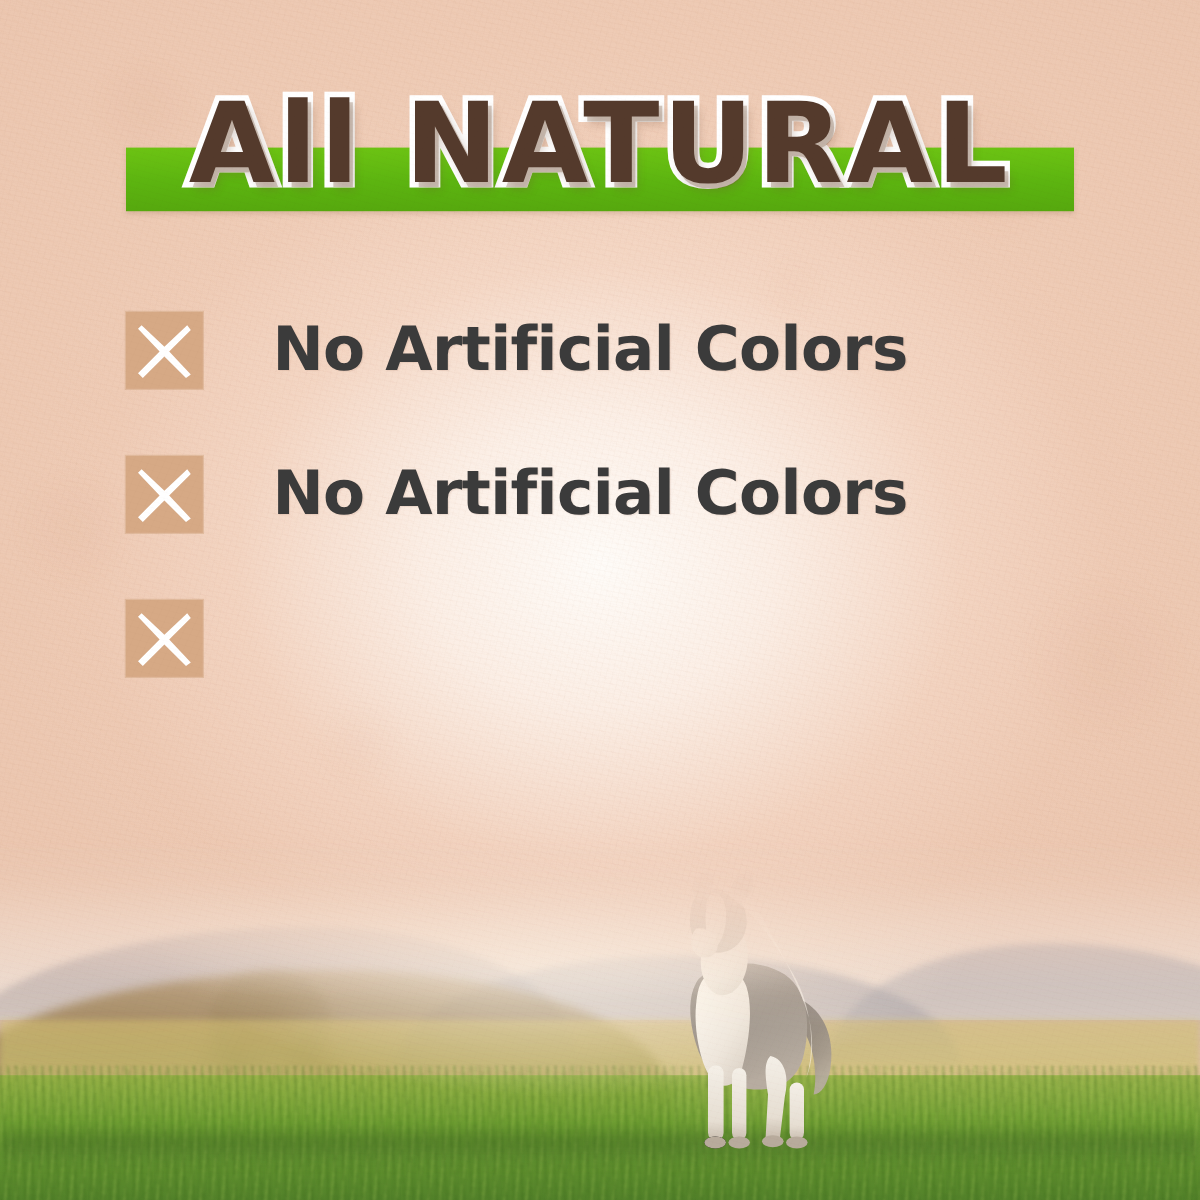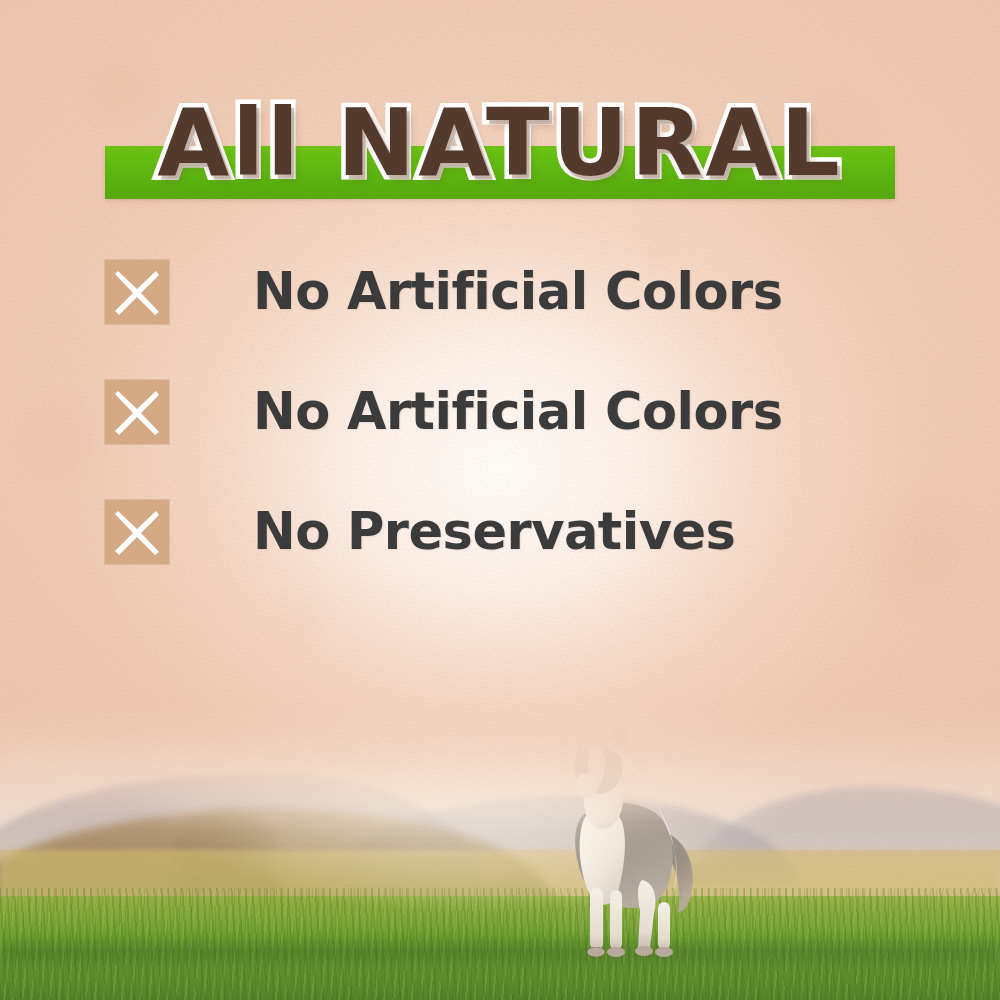--- a/index.html
+++ b/index.html
@@ -62,21 +62,21 @@
       radial-gradient(circle 60px at 30% 62%, rgba(198,154,126,0.07), rgba(0,0,0,0) 70%),
       radial-gradient(circle 110px at 92% 55%,rgba(198,154,126,0.10), rgba(0,0,0,0) 70%),
       radial-gradient(circle 80px at 6% 44%,  rgba(198,154,126,0.09), rgba(0,0,0,0) 70%),
       radial-gradient(circle 50px at 66% 24%, rgba(198,154,126,0.06), rgba(0,0,0,0) 70%);
   }
 
   
   .banner-wrap {
     position: absolute;
     left: 0;
-    top: 87px;
+    top: 64px;
     width: 1000px;
     height: 130px;
     text-decoration: underline;
   }
   .green-bar {
     position: absolute;
     left: 105px;
     top: 59px;
     width: 790px;
     height: 53px;
@@ -108,21 +108,20 @@
     position: absolute;
     left: 105px;
     top: 258px;
     width: 830px;
   }
   .feature-row {
     display: flex;
     align-items: center;
     height: 68px;
     margin-bottom: 52px;
-    gap: 26px;
   }
   .xbox {
     position: relative;
     flex: 0 0 auto;
     width: 64px;
     height: 64px;
     background: #d6a985;
     box-shadow: 0 0 0 1px rgba(212,169,133,0.55);
   }
   .xbox svg { display: block; width: 64px; height: 64px; }
@@ -308,21 +307,20 @@
       </div>
       <div class="feature-label">No Artificial Colors</div>
     </div>
 
     <div class="feature-row">
       <div class="xbox">
         <svg viewBox="0 0 64 64" aria-hidden="true">
           <path d="M13 11 L32 29 L51 11 L54 15 L36 33 L54 52 L50 55 L32 37 L14 55 L10 51 L28 33 L10 14 Z" fill="#ffffff"></path>
         </svg>
       </div>
-      <div class="feature-label">No Preservatives</div>
     </div>
 
 
   </div>
 
   <div class="photo">
     <div class="photo-sky"></div>
     <div class="ridge ridge-left"></div>
     <div class="ridge ridge-mid"></div>
     <div class="ridge ridge-right"></div>

